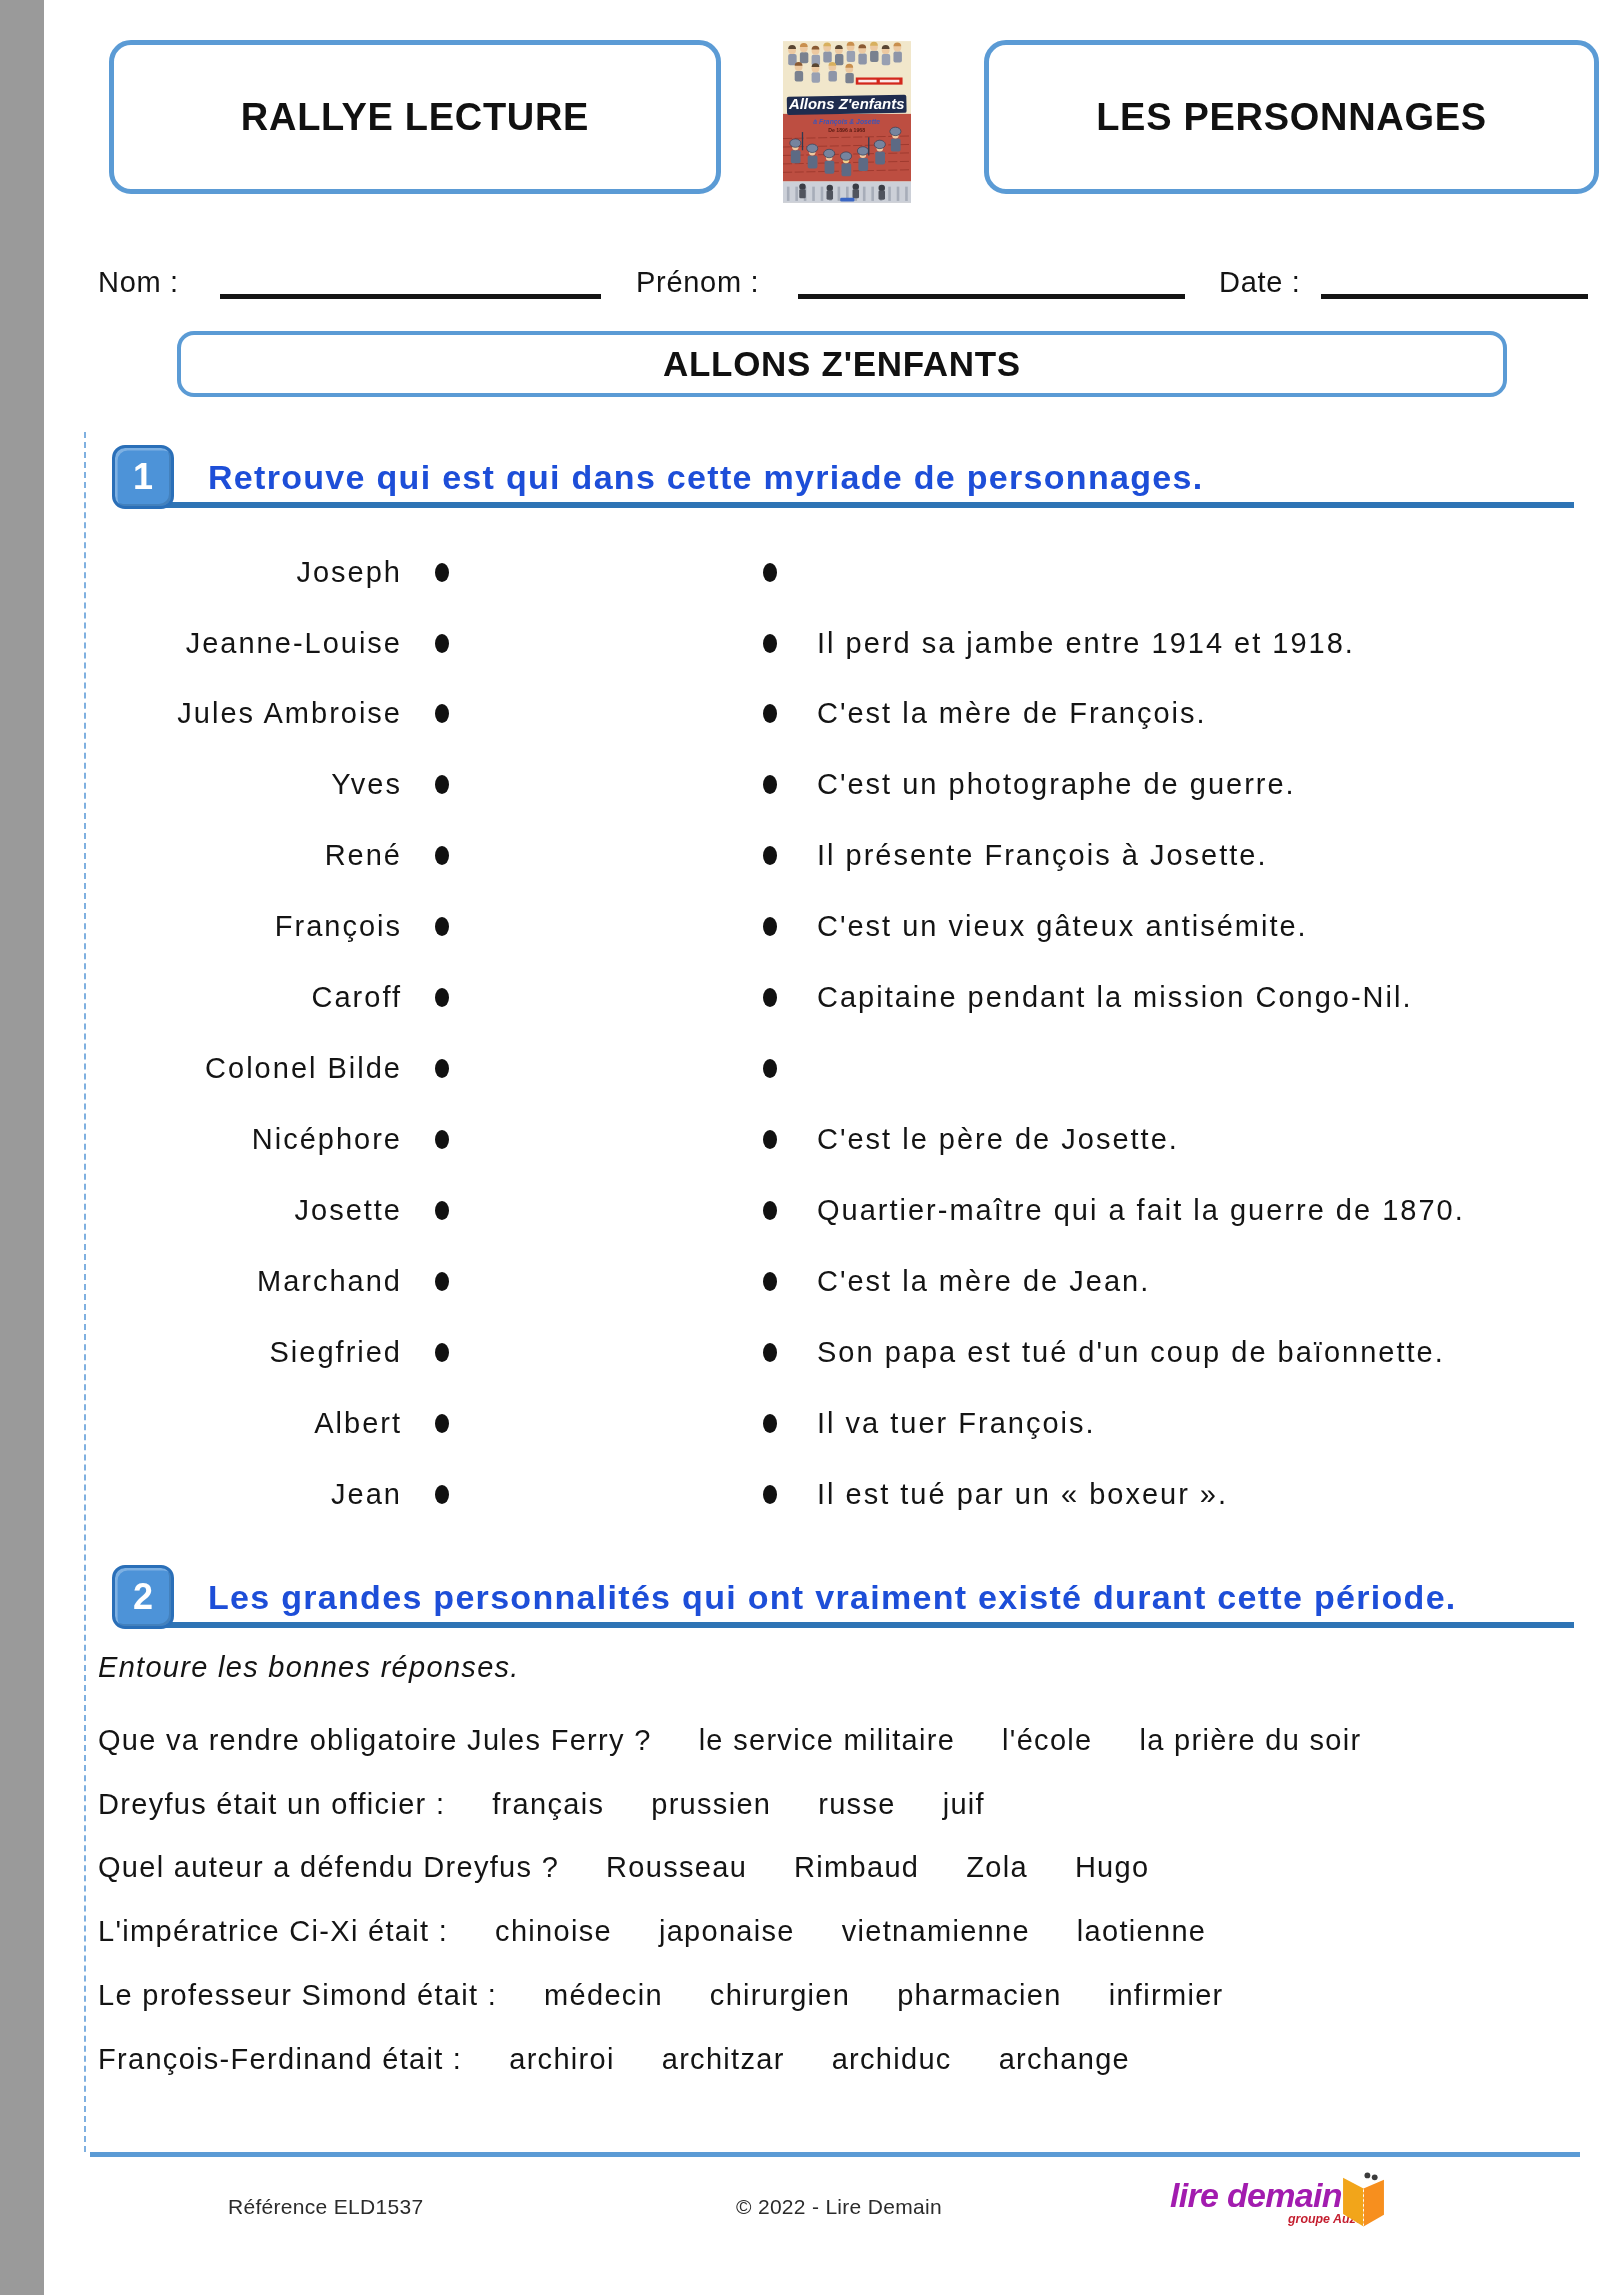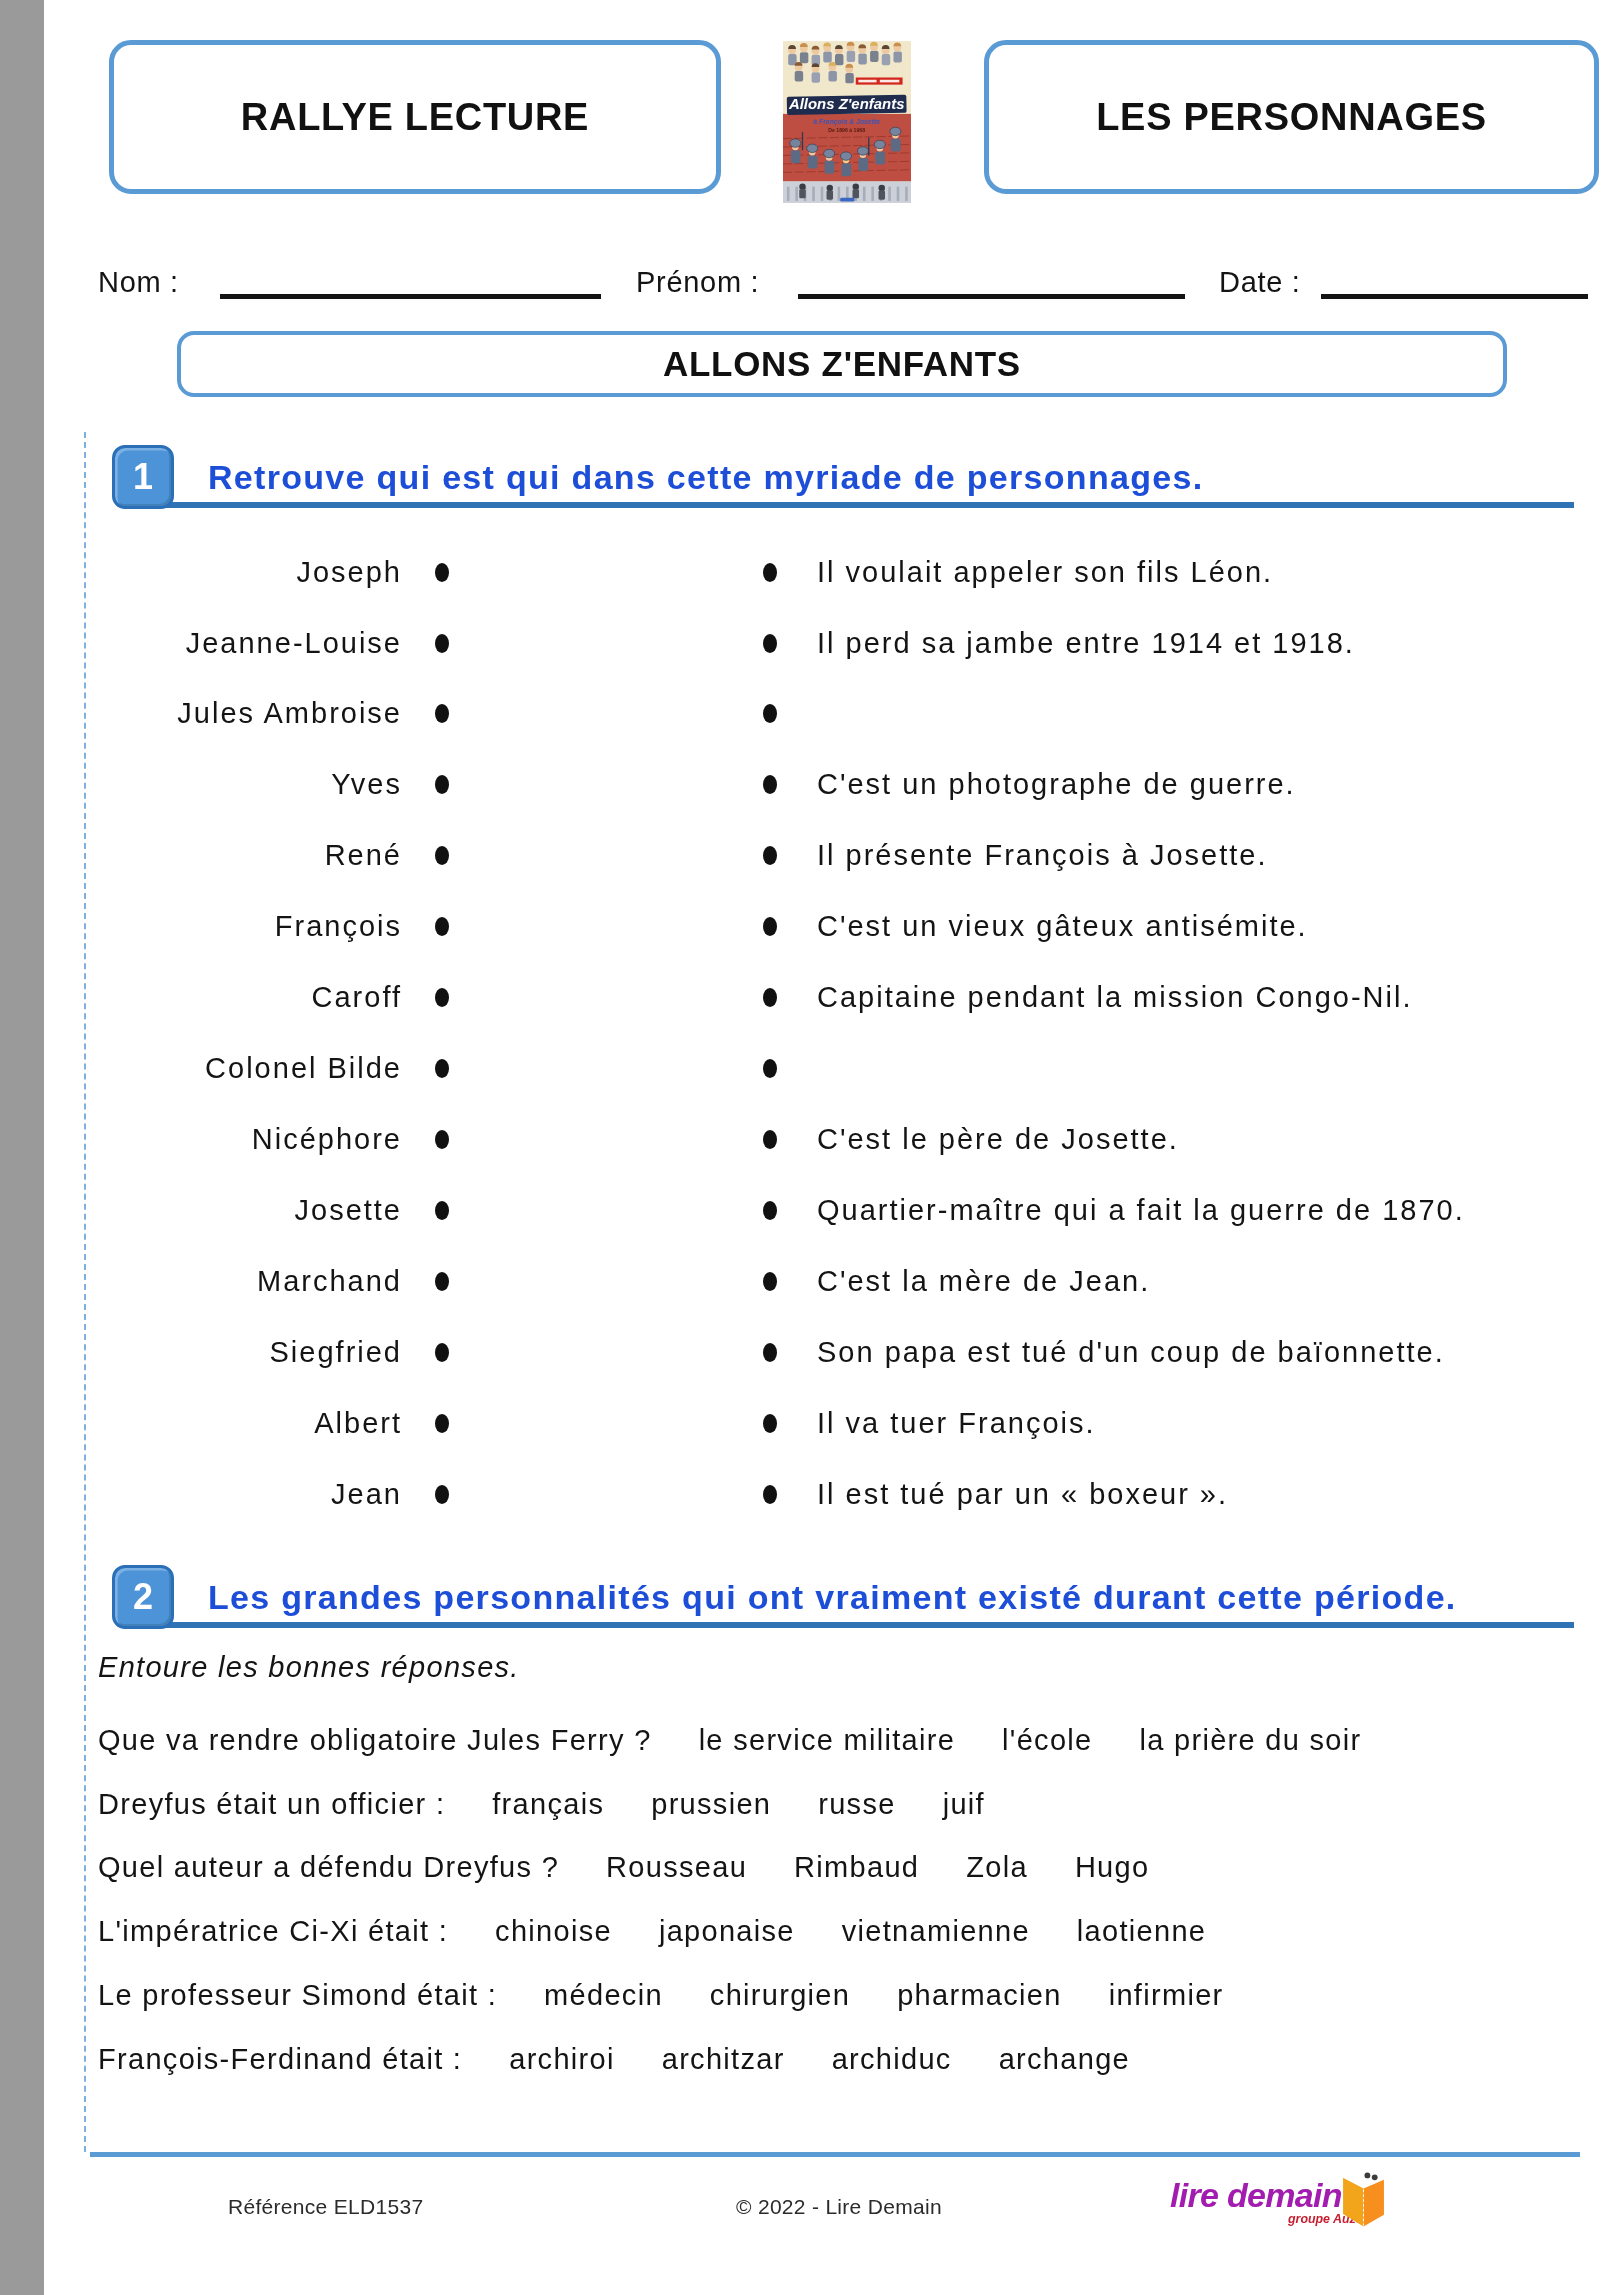--- a/index.html
+++ b/index.html
@@ -226,32 +226,32 @@
   <div class="sec-rule" id="rule-1"></div>
   <div class="sec-title" id="title-1">
     <span>Retrouve qui est qui dans cette myriade de personnages.</span>
   </div>
 
   <div id="match-list">
       <div class="match-row" style="top: 551px;">
         <span class="match-name">Joseph</span>
         <span class="dot dotL"></span>
         <span class="dot dotR"></span>
-        <span class="match-desc">Il voulait appeler son fils Léon.</span>
       </div>
       <div class="match-row" style="top: 622px;">
         <span class="match-name">Jeanne-Louise</span>
         <span class="dot dotL"></span>
         <span class="dot dotR"></span>
         <span class="match-desc">Il perd sa jambe entre 1914 et 1918.</span>
       </div>
       <div class="match-row" style="top: 692px;">
         <span class="match-name">Jules Ambroise</span>
         <span class="dot dotL"></span>
         <span class="dot dotR"></span>
+        <span class="match-desc">C'est la mère de François.</span>
       </div>
       <div class="match-row" style="top: 763px;">
         <span class="match-name">Yves</span>
         <span class="dot dotL"></span>
         <span class="dot dotR"></span>
         <span class="match-desc">C'est un photographe de guerre.</span>
       </div>
       <div class="match-row" style="top: 834px; padding-left: 48px;">
         <span class="match-name">René</span>
         <span class="dot dotL"></span>

